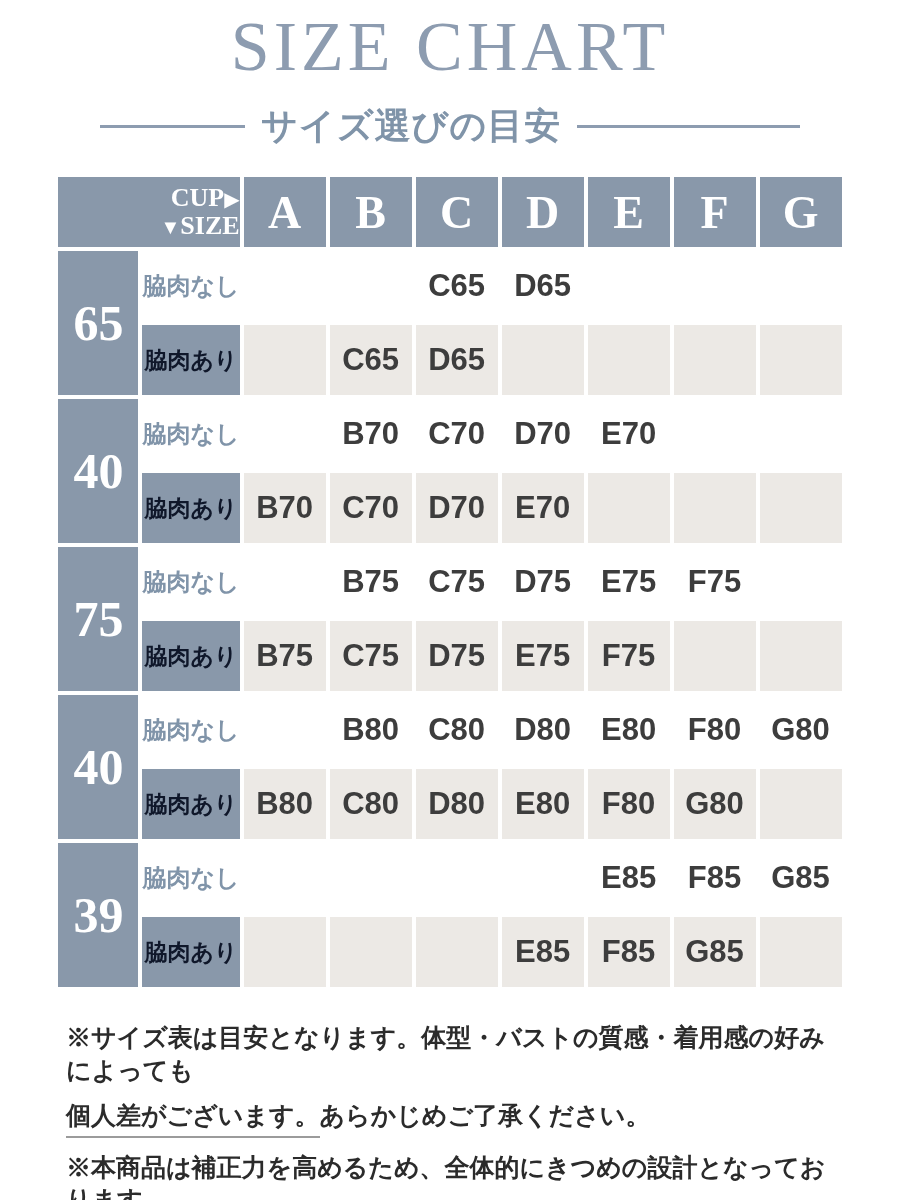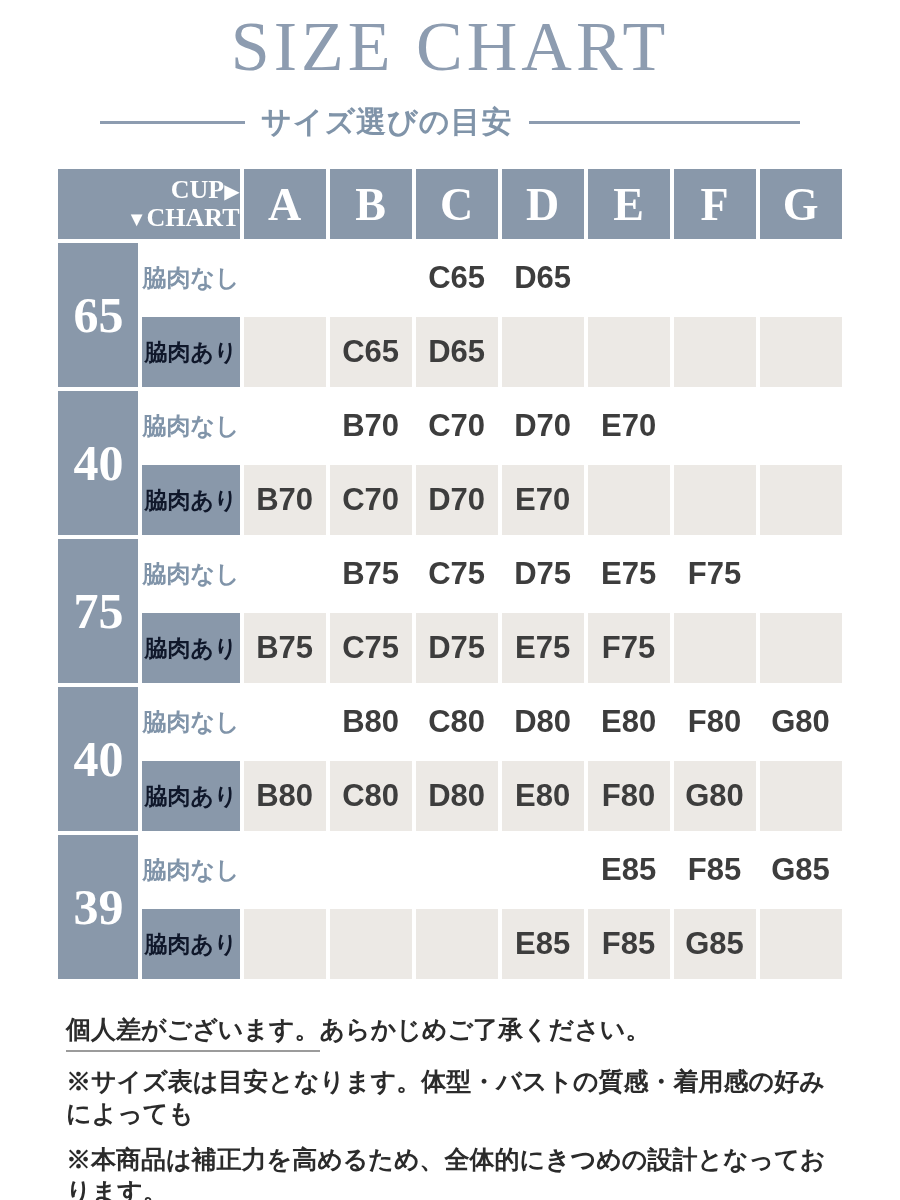--- a/index.html
+++ b/index.html
@@ -26,21 +26,21 @@
     letter-spacing:4px;color:var(--title-blue);
   }
   .subtitle-row{
     width:700px;margin:20px auto 0;
     display:flex;align-items:center;gap:16px;
   }
   .subtitle-line{height:3px;background:var(--title-blue);}
   .subtitle-line.left{flex:0 0 145px;}
   .subtitle-line.right{flex:1;}
   .subtitle-text{
-    color:var(--label-blue);font-size:30px;font-weight:700;
+    color:var(--label-blue);font-size:36px;font-weight:700;
     white-space:nowrap;letter-spacing:1px;
   }
   
   table.size-table{
     border-collapse:separate;border-spacing:4px;
     margin:22px auto 0;table-layout:fixed;
   }
   col.c-num{width:80px;} col.c-label{width:96px;} col.c-cup{width:82px;}
   .size-table th,.size-table td{height:70px;padding:0;vertical-align:middle;}
   th.corner{
@@ -101,21 +101,21 @@
       <col class="c-cup">
       <col class="c-cup">
     <col class="c-cup">
       <col class="c-cup">
       <col class="c-cup">
   </colgroup>
   <thead>
     <tr>
       <th class="corner" colspan="2">
         <div><span>CUP</span><span class="tri">▶</span></div>
-        <div><span class="tri">▼</span><span>CHART</span></div>
+        <div><span class="tri">▼</span><span>SIZE</span></div>
       </th>
       <th class="cup">A</th>
       <th class="cup">B</th>
       <th class="cup">C</th>
       <th class="cup">D</th>
       <th class="cup">E</th>
       <th class="cup">F</th>
       <th class="cup">G</th>
     </tr>
   </thead>
@@ -222,17 +222,17 @@
         <td class="cell-yes"></td>
         <td class="cell-yes">E85</td>
         <td class="cell-yes">F85</td>
         <td class="cell-yes">G85</td>
         <td class="cell-yes"></td>
       </tr>
     </tbody>
 </table>
 
 <footer class="notes">
+  <div class="note-line">※サイズ表は目安となります。体型・バストの質感・着用感の好みによっても</div>
   <div class="note-line"><span class="u-gray">個人差がございます。</span><span>あらかじめご了承ください。</span></div>
-  <div class="note-line">※サイズ表は目安となります。体型・バストの質感・着用感の好みによっても</div>
   <div class="note-line">※本商品は補正力を高めるため、全体的にきつめの設計となっております。</div>
 
 </footer>
 
 </body></html>

